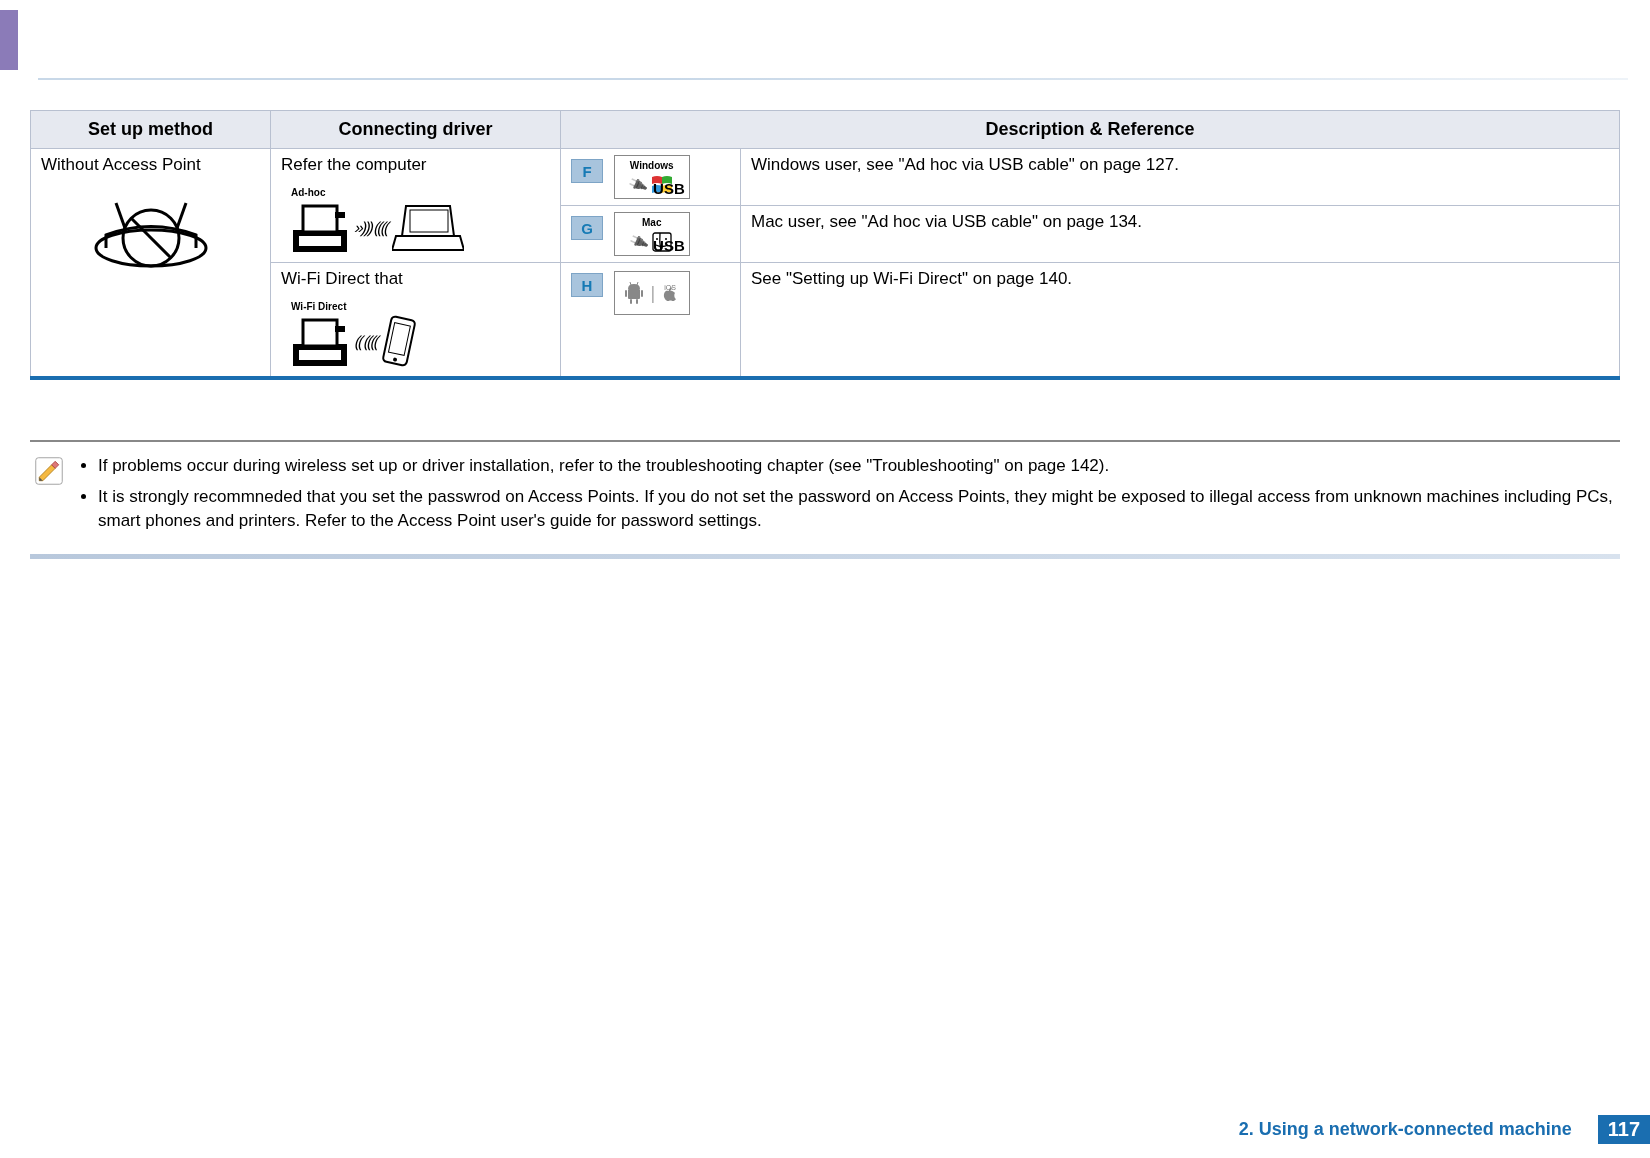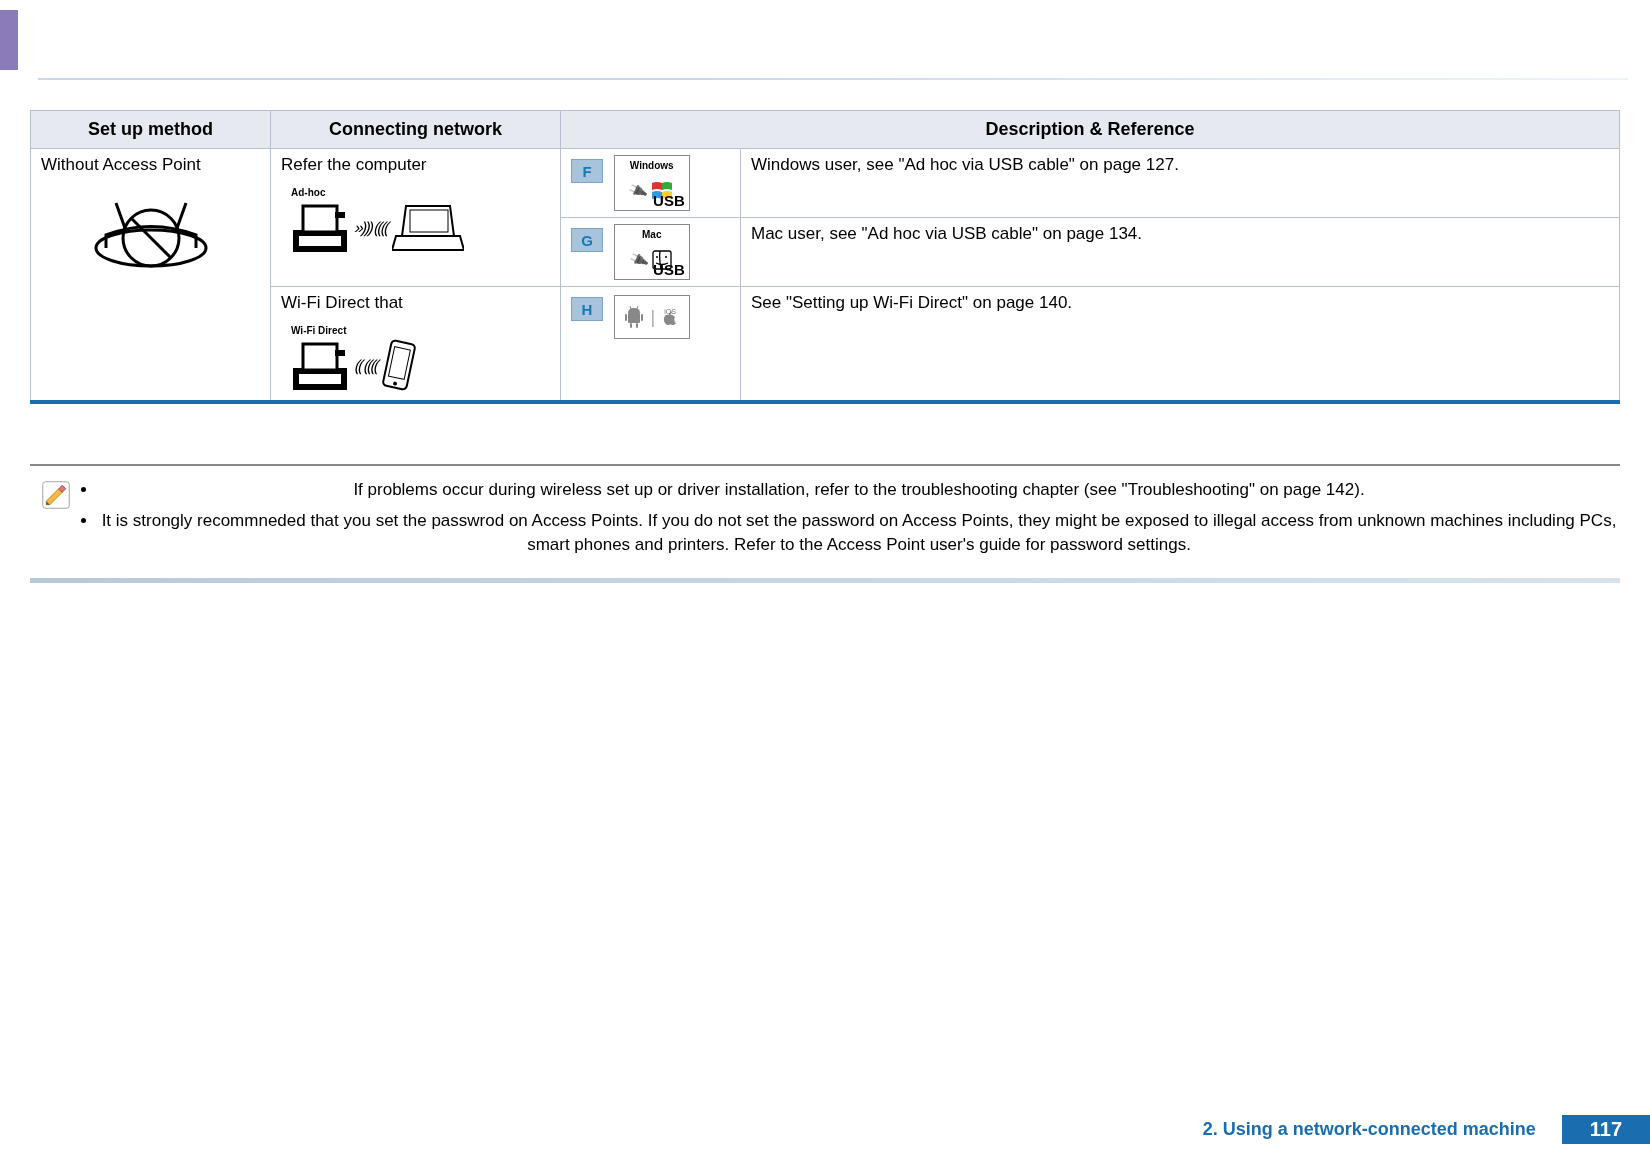--- a/index.html
+++ b/index.html
@@ -92,21 +92,21 @@
     font-size: 15px;
     vertical-align: top;
     margin-top: 4px;
   }
   .os-icon {
     display: inline-flex;
     flex-direction: column;
     align-items: center;
     justify-content: center;
     width: 76px;
-    height: 56px;
+    height: 44px;
     border: 1px solid #888;
     margin-left: 6px;
     font-size: 9px;
     padding-top: 4px;
     vertical-align: top;
     position: relative;
   }
   .os-icon .os-name { font-size: 10px; font-weight: 700; }
   .os-icon .os-body { flex: 1; display: flex; align-items: center; justify-content: center; gap: 4px; }
   .os-icon .usb-cable { font-size: 14px; transform: rotate(-20deg); }
@@ -122,21 +122,20 @@
     border: 1px solid #888;
     margin-left: 6px;
     vertical-align: top;
     margin-top: 2px;
     gap: 6px;
   }
   .desc-text { padding-top: 4px; }
   .table-bottom-bar { height: 4px; background: #1a6eb0; margin-top: -1px; }
   .note-box {
     margin: 60px 30px 0 30px;
-    text-align: center;
   }
   .note-top-line { height: 2px; background: #888; }
   .note-body { display: flex; padding: 12px 0 14px 4px; }
   .note-icon-wrap {
     width: 44px;
     flex-shrink: 0;
     padding-top: 2px;
   }
   .note-icon {
     width: 30px;
@@ -158,21 +157,21 @@
     color: #1a6eb0;
     font-weight: 700;
     font-size: 18px;
     padding-right: 10px;
   }
   .page-num {
     background: #1a6eb0;
     color: #fff;
     font-weight: 700;
     font-size: 20px;
-    padding: 3px 28px;
+    padding: 3px 10px;
   }
 </style>
 </head>
 <body>
 
 <div class="header-row">
   <div class="purple-bar"></div>
 </div>
 <div class="thin-line"></div>
 
@@ -180,21 +179,21 @@
 <table class="setup-table">
   <colgroup>
     <col class="col-setup">
         <col class="col-connecting">
         <col class="col-icon">
         <col class="col-desc">
   </colgroup>
   <thead>
     <tr>
       <th>Set up method</th>
-      <th>Connecting network</th>
+      <th>Connecting driver</th>
       <th colspan="2">Description &amp; Reference</th>
     </tr>
   </thead>
   <tbody>
     <tr>
       <td rowspan="3">
         <div class="bold">Without Access Point</div>
         <div class="diagram">
           <svg width="130" height="80" viewBox="0 0 130 80">
             <ellipse cx="65" cy="55" rx="55" ry="18" fill="none" stroke="#000" stroke-width="3"></ellipse>

